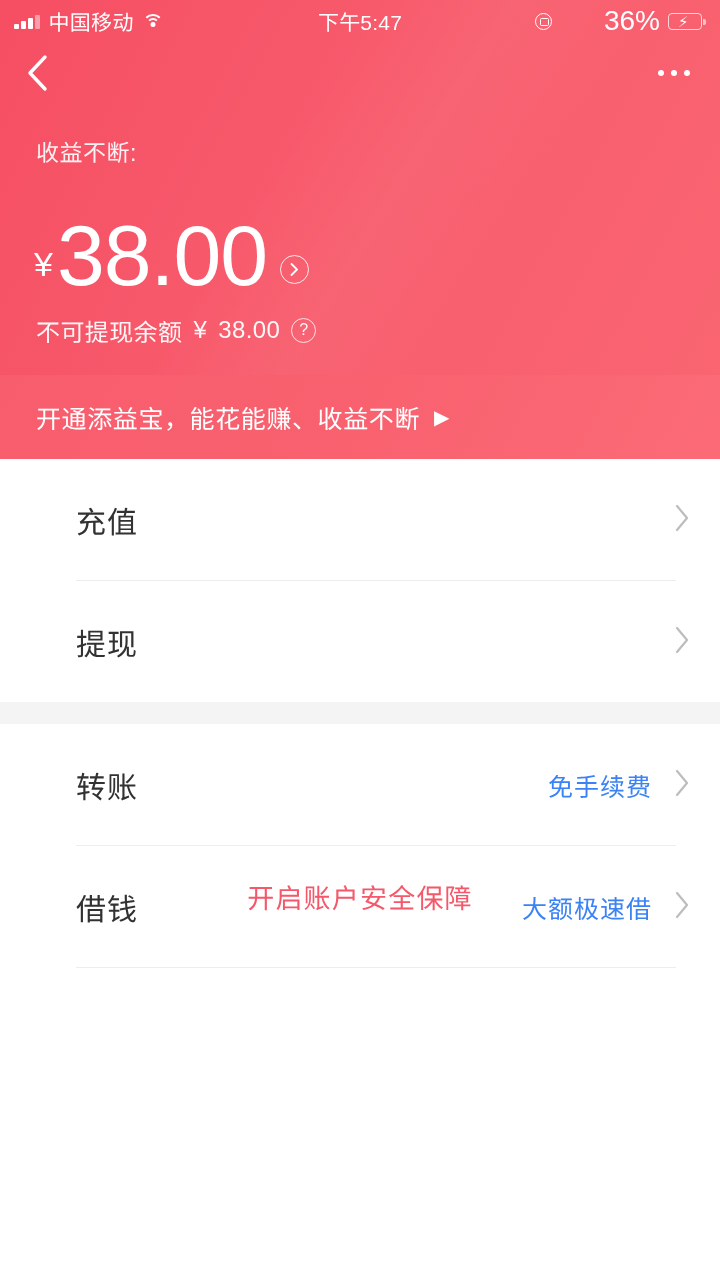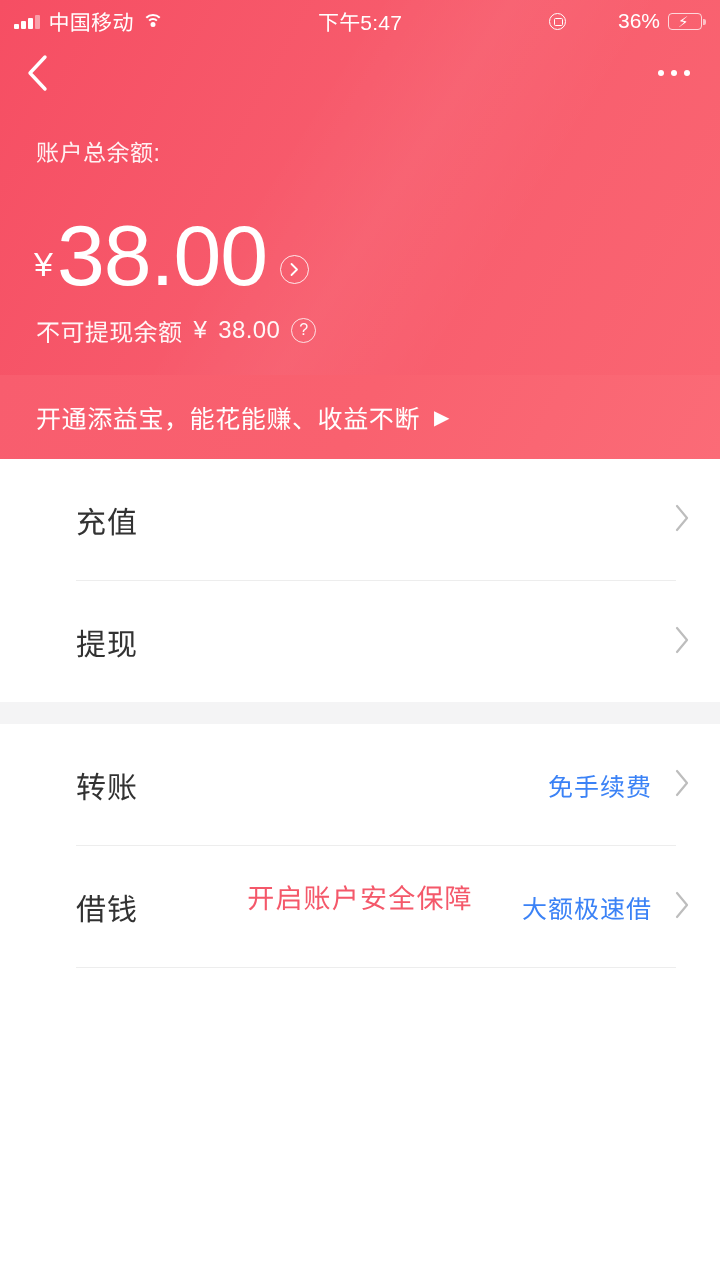--- a/index.html
+++ b/index.html
@@ -51,21 +51,21 @@
               border-left-color:transparent; border-right-color:transparent;
               border-radius:50%; }
   .wifi span:nth-child(1){ width:21px; height:21px; top:0; }
   .wifi span:nth-child(2){ width:13px; height:13px; top:4px; }
   .wifi span:nth-child(3){ width:5px;  height:5px;  top:8px; border-color:#fff;
                            background:#fff; border-radius:50%; }
   .rotlock{ width:17px; height:17px; border:1.8px solid #fff; border-radius:50%;
             position:relative; }
   .rotlock::before{ content:""; position:absolute; left:4.5px; top:4px;
             width:7px; height:6px; border:1.6px solid #fff; border-radius:1.5px; }
-  .pct{ font-size:21px;margin-left:44px; }
+  .pct{ font-size:28px;margin-left:44px; }
   .battery{ position:relative; width:34px; height:17px; border:1.8px solid rgba(255,255,255,.75);
             border-radius:4px; padding:1.6px; }
   .battery::after{ content:""; position:absolute; right:-5px; top:5px;
             width:2.6px; height:6px; background:rgba(255,255,255,.6);
             border-radius:0 2px 2px 0; }
   .battery .fill{ height:100%; width:88%; background:#3ad168; border-radius:2px; }
   .bolt{ position:absolute; left:9px; top:0px; font-size:15px; color:#fff;
          line-height:16px; font-weight:bold; }
 
   
@@ -167,21 +167,21 @@
           </svg>
         </span>
       </div>
       <div class="more">
         <i></i>
         <i></i>
         <i></i>
       </div>
     </div>
 
-    <div class="bal-label">账户总余额:</div>
+    <div class="bal-label">收益不断:</div>
 
     <div class="bal-row">
       <span class="yen">¥</span>
       <span class="amount">38.00</span>
       <span class="circ-arrow">
         <svg width="11" height="15" viewBox="0 0 11 15" fill="none">
           <path d="M2.5 2 L8 7.5 L2.5 13" stroke="#ffffff" stroke-width="1.8" stroke-linecap="round" stroke-linejoin="round"></path>
         </svg>
       </span>
     </div>

